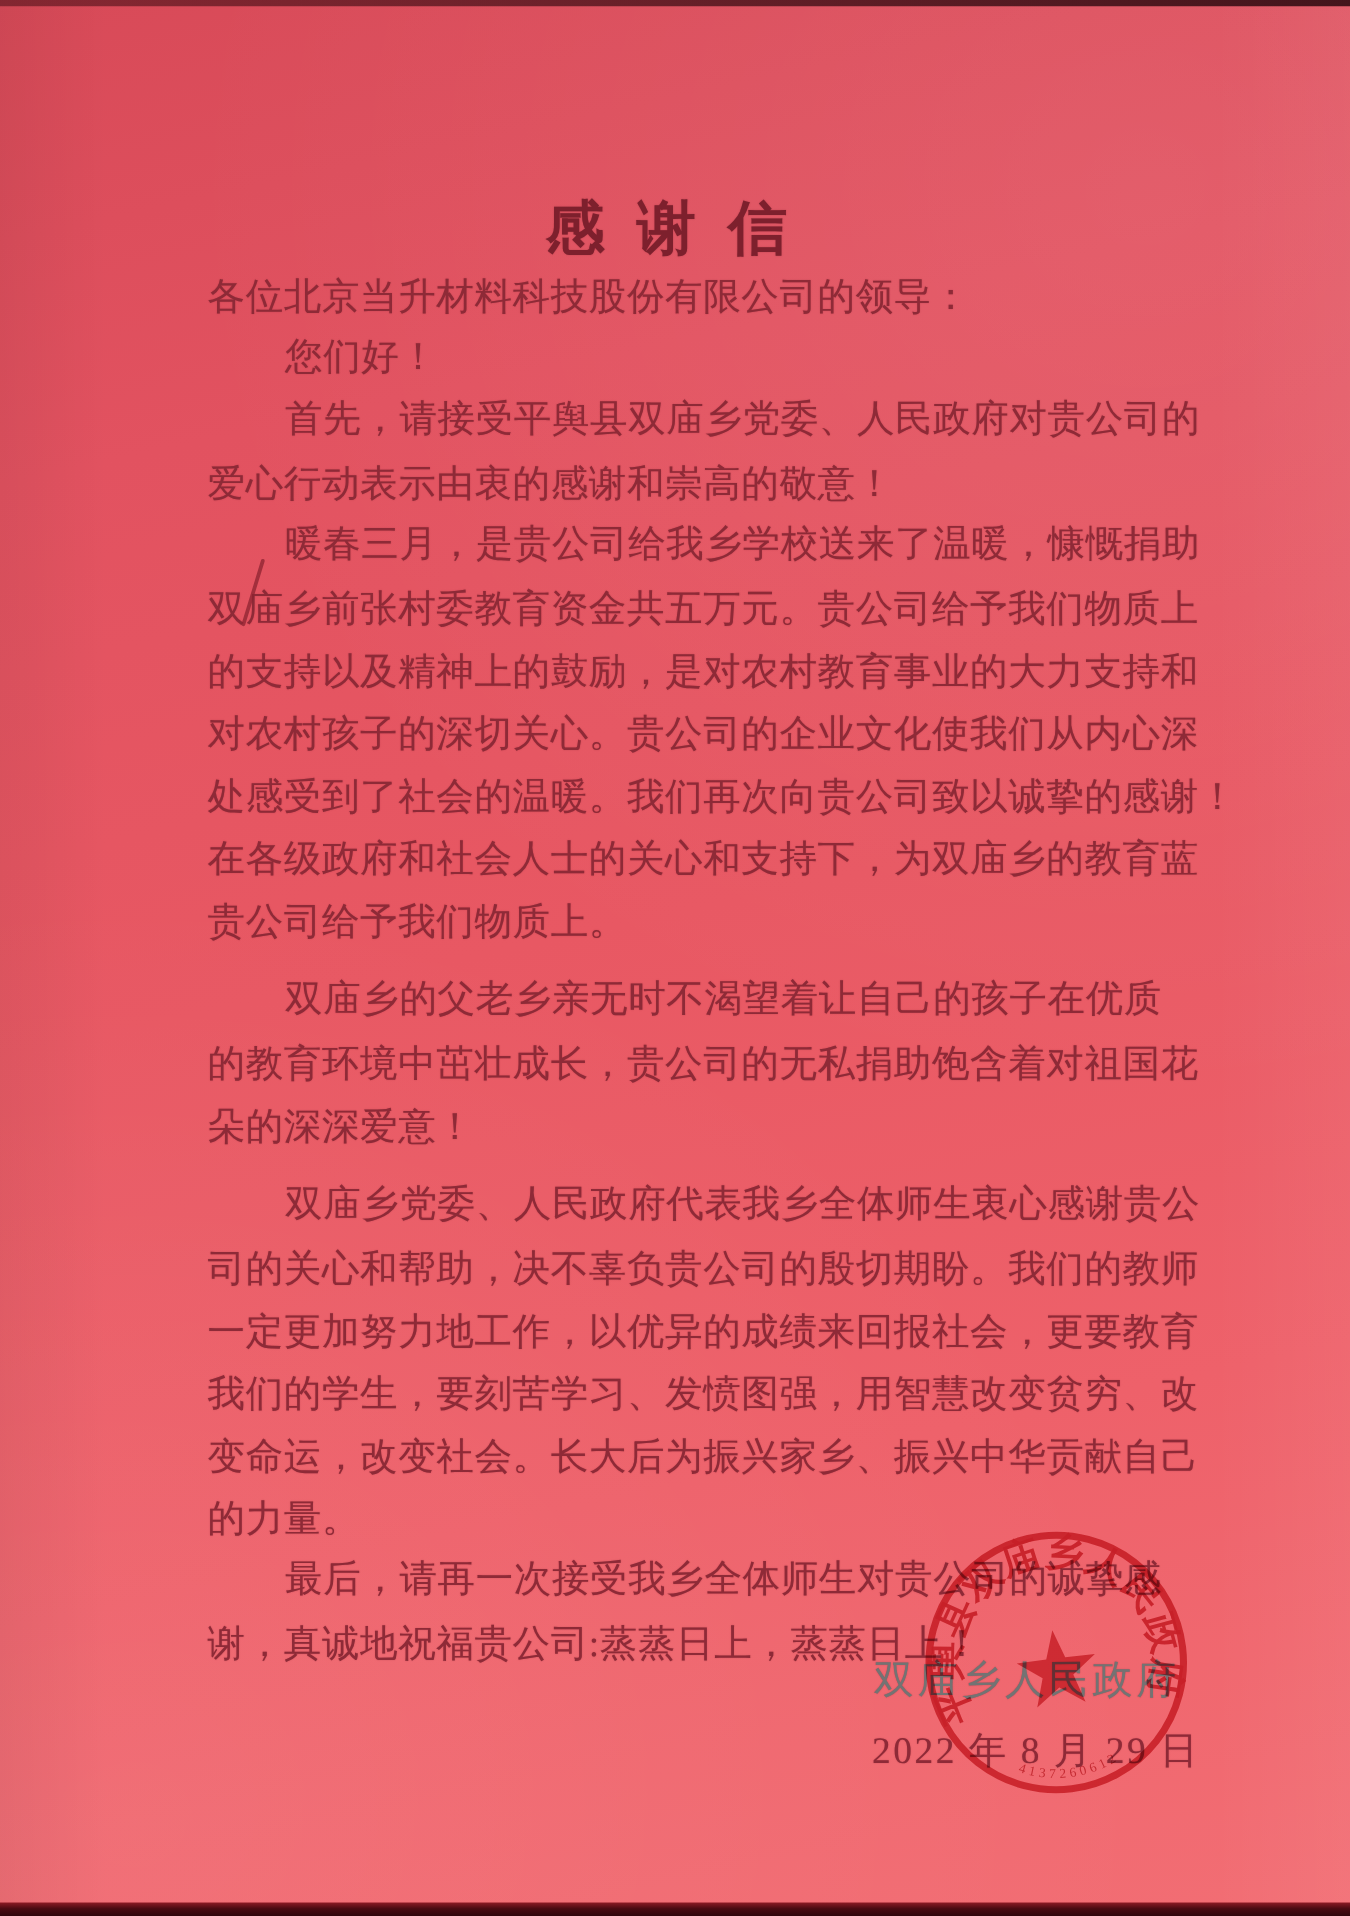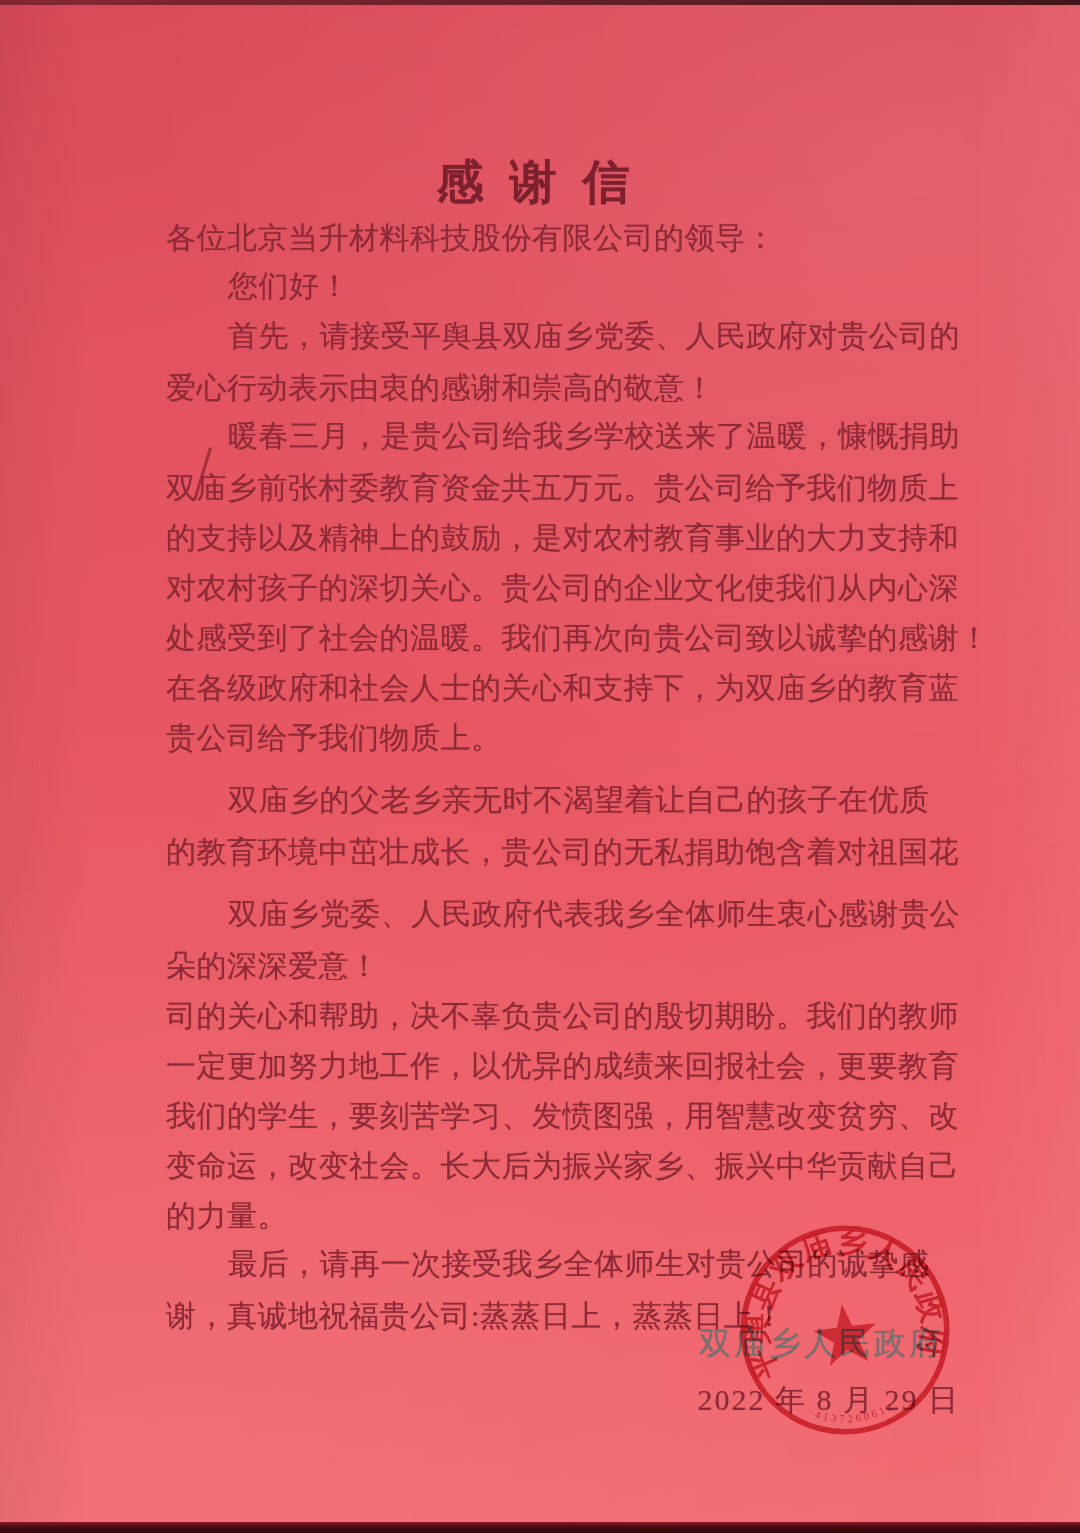--- a/index.html
+++ b/index.html
@@ -96,22 +96,22 @@
   <div class="line">爱心行动表示由衷的感谢和崇高的敬意！</div>
   <div class="line p-start">暖春三月，是贵公司给我乡学校送来了温暖，慷慨捐助</div>
   <div class="line">双庙乡前张村委教育资金共五万元。贵公司给予我们物质上</div>
   <div class="line">的支持以及精神上的鼓励，是对农村教育事业的大力支持和</div>
   <div class="line">对农村孩子的深切关心。贵公司的企业文化使我们从内心深</div>
   <div class="line">处感受到了社会的温暖。我们再次向贵公司致以诚挚的感谢！</div>
   <div class="line">在各级政府和社会人士的关心和支持下，为双庙乡的教育蓝</div>
   <div class="line">贵公司给予我们物质上。</div>
   <div class="line p-start gap">双庙乡的父老乡亲无时不渴望着让自己的孩子在优质</div>
   <div class="line">的教育环境中茁壮成长，贵公司的无私捐助饱含着对祖国花</div>
+  <div class="line">朵的深深爱意！</div>
   <div class="line p-start gap">双庙乡党委、人民政府代表我乡全体师生衷心感谢贵公</div>
-  <div class="line">朵的深深爱意！</div>
   <div class="line">司的关心和帮助，决不辜负贵公司的殷切期盼。我们的教师</div>
   <div class="line">一定更加努力地工作，以优异的成绩来回报社会，更要教育</div>
   <div class="line">我们的学生，要刻苦学习、发愤图强，用智慧改变贫穷、改</div>
   <div class="line">变命运，改变社会。长大后为振兴家乡、振兴中华贡献自己</div>
   <div class="line">的力量。</div>
   <div class="line p-start">最后，请再一次接受我乡全体师生对贵公司的诚挚感</div>
   <div class="line">谢，真诚地祝福贵公司:蒸蒸日上，蒸蒸日上！</div>
 </div>
 
 <div class="pen-mark"></div>

